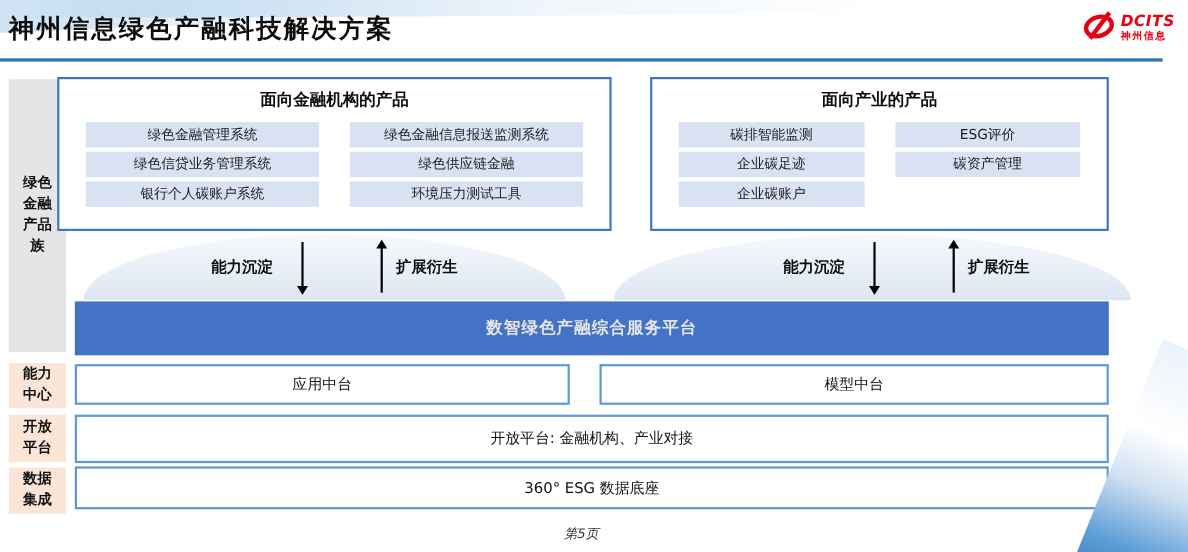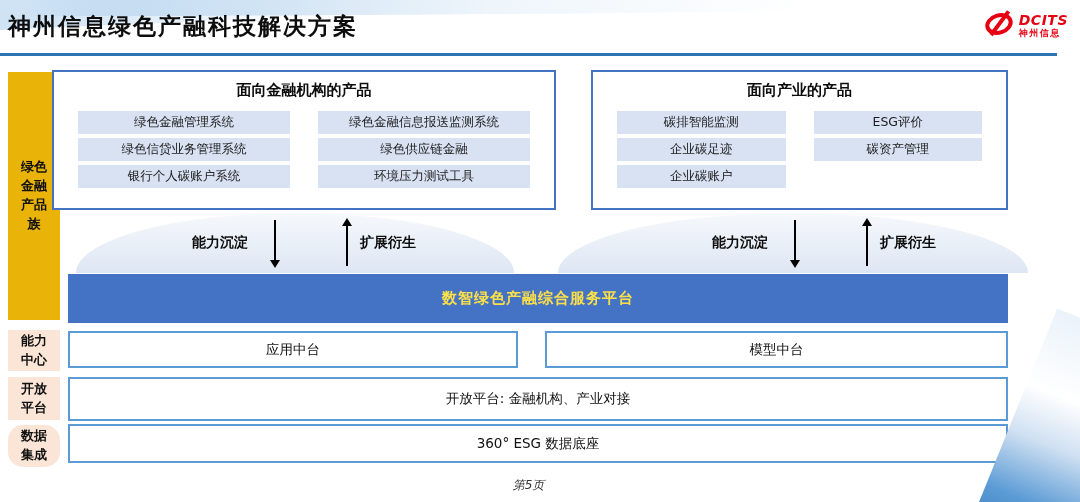--- a/index.html
+++ b/index.html
@@ -21,26 +21,26 @@
     background:#2e75b6; }
   .logo { position:absolute; right:12px; top:10px; display:flex;
     align-items:center; gap:3px; }
   .logo-text { display:flex; flex-direction:column; line-height:1.1; align-items:flex-start; }
   .logo-brand { color:#e60012; font-weight:bold; font-style:italic; font-size:14px; letter-spacing:.5px; }
   .logo-cn { color:#e60012; font-size:9px; letter-spacing:1.5px; font-weight:bold; }
   
   .side { position:absolute; left:8px; width:52px; display:flex; align-items:center;
     justify-content:center; text-align:center; font-weight:bold; font-size:13px;
     line-height:1.45; white-space:pre-line; box-sizing:border-box; }
-  .side-blue  { background:#eab308; }
+  .side-blue  { background:#e5e5e5; }
   .side-peach { background:#fbe5d6; }
   #side-family { top:72px;  height:248px; }
   #side-cap    { top:330px; height:41px; }
   #side-open   { top:377px; height:43px; }
-  #side-data   { top:425px; height:42px;border-radius:15px; }
+  #side-data   { top:425px; height:42px; }
   
   .pbox { position:absolute; top:70px; height:140px; border:2px solid #4472c4;
     background:#fff; box-sizing:border-box; }
   #pbox-fin { left:52px;  width:504px; }
   #pbox-ind { left:591px; width:417px; }
   .pbox-title { text-align:center; font-weight:bold; font-size:15px; margin-top:9px; color:#0d0d0d; }
   .chip-grid { display:grid; grid-template-columns:1fr 1fr; gap:4px 28px; padding:11px 24px 0; }
   .chip { background:#d9e2f3; height:23px; display:flex; align-items:center;
     justify-content:center; font-size:12.5px; color:#1c1c1c; white-space:nowrap; }
   
@@ -55,21 +55,21 @@
   .arrow-label { font-weight:bold; font-size:14px; color:#0d0d0d; white-space:nowrap; }
   .varrow { position:relative; width:2px; height:46px; background:#000; }
   .varrow.down { margin:0 30px 0 26px; }
   .varrow.up   { margin:0 12px 0 40px; }
   .varrow.down::after { content:""; position:absolute; left:-4px; bottom:-2px;
     border-left:5px solid transparent; border-right:5px solid transparent; border-top:8px solid #000; }
   .varrow.up::after { content:""; position:absolute; left:-4px; top:-2px;
     border-left:5px solid transparent; border-right:5px solid transparent; border-bottom:8px solid #000; }
   
   .platform { position:absolute; left:68px; top:274px; width:940px; height:49px;
-    background:#4472c4; color:#fde047; font-weight:bold; font-size:15px;
+    background:#4472c4; color:#e5e5e5; font-weight:bold; font-size:15px;
     display:flex; align-items:center; justify-content:center; letter-spacing:1px; }
   .wbox { position:absolute; background:#fff; border:2px solid #5b9bd5;
     box-sizing:border-box; display:flex; align-items:center; justify-content:center;
     font-size:13.5px; color:#111; }
   #box-app   { left:68px;  top:331px; width:450px; height:37px; }
   #box-model { left:545px; top:331px; width:463px; height:37px; }
   #box-open  { left:68px;  top:377px; width:940px; height:44px; }
   #box-data  { left:68px;  top:424px; width:940px; height:39px; }
   
   .footer { position:absolute; left:0; top:477px; width:1057px; text-align:center;

